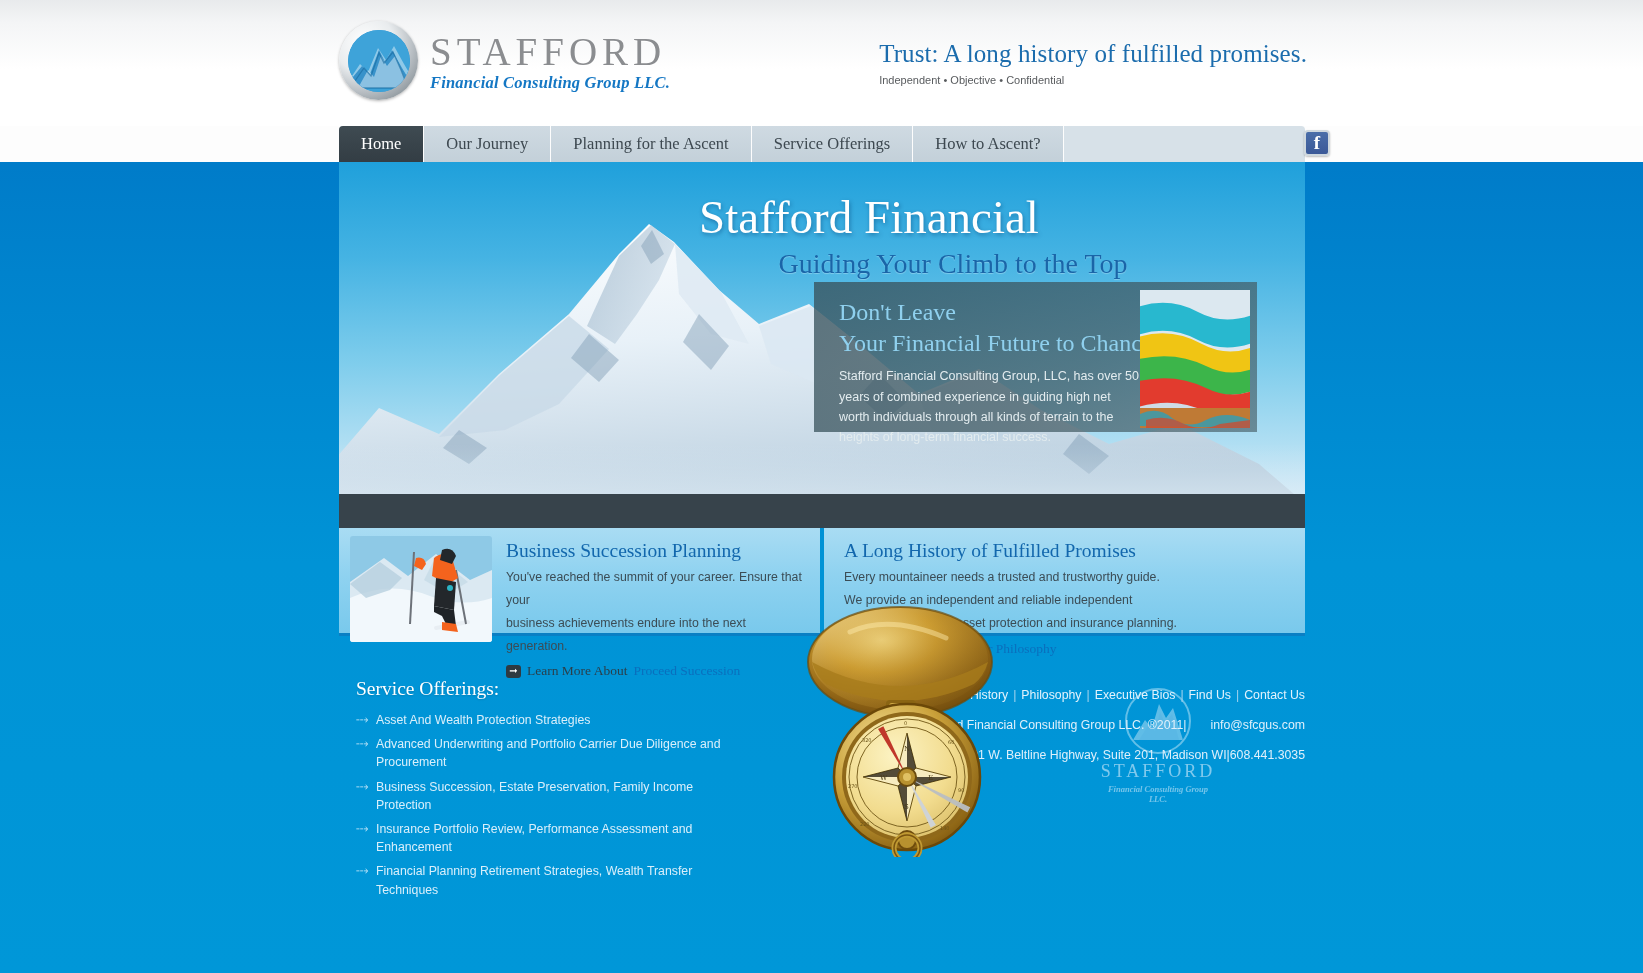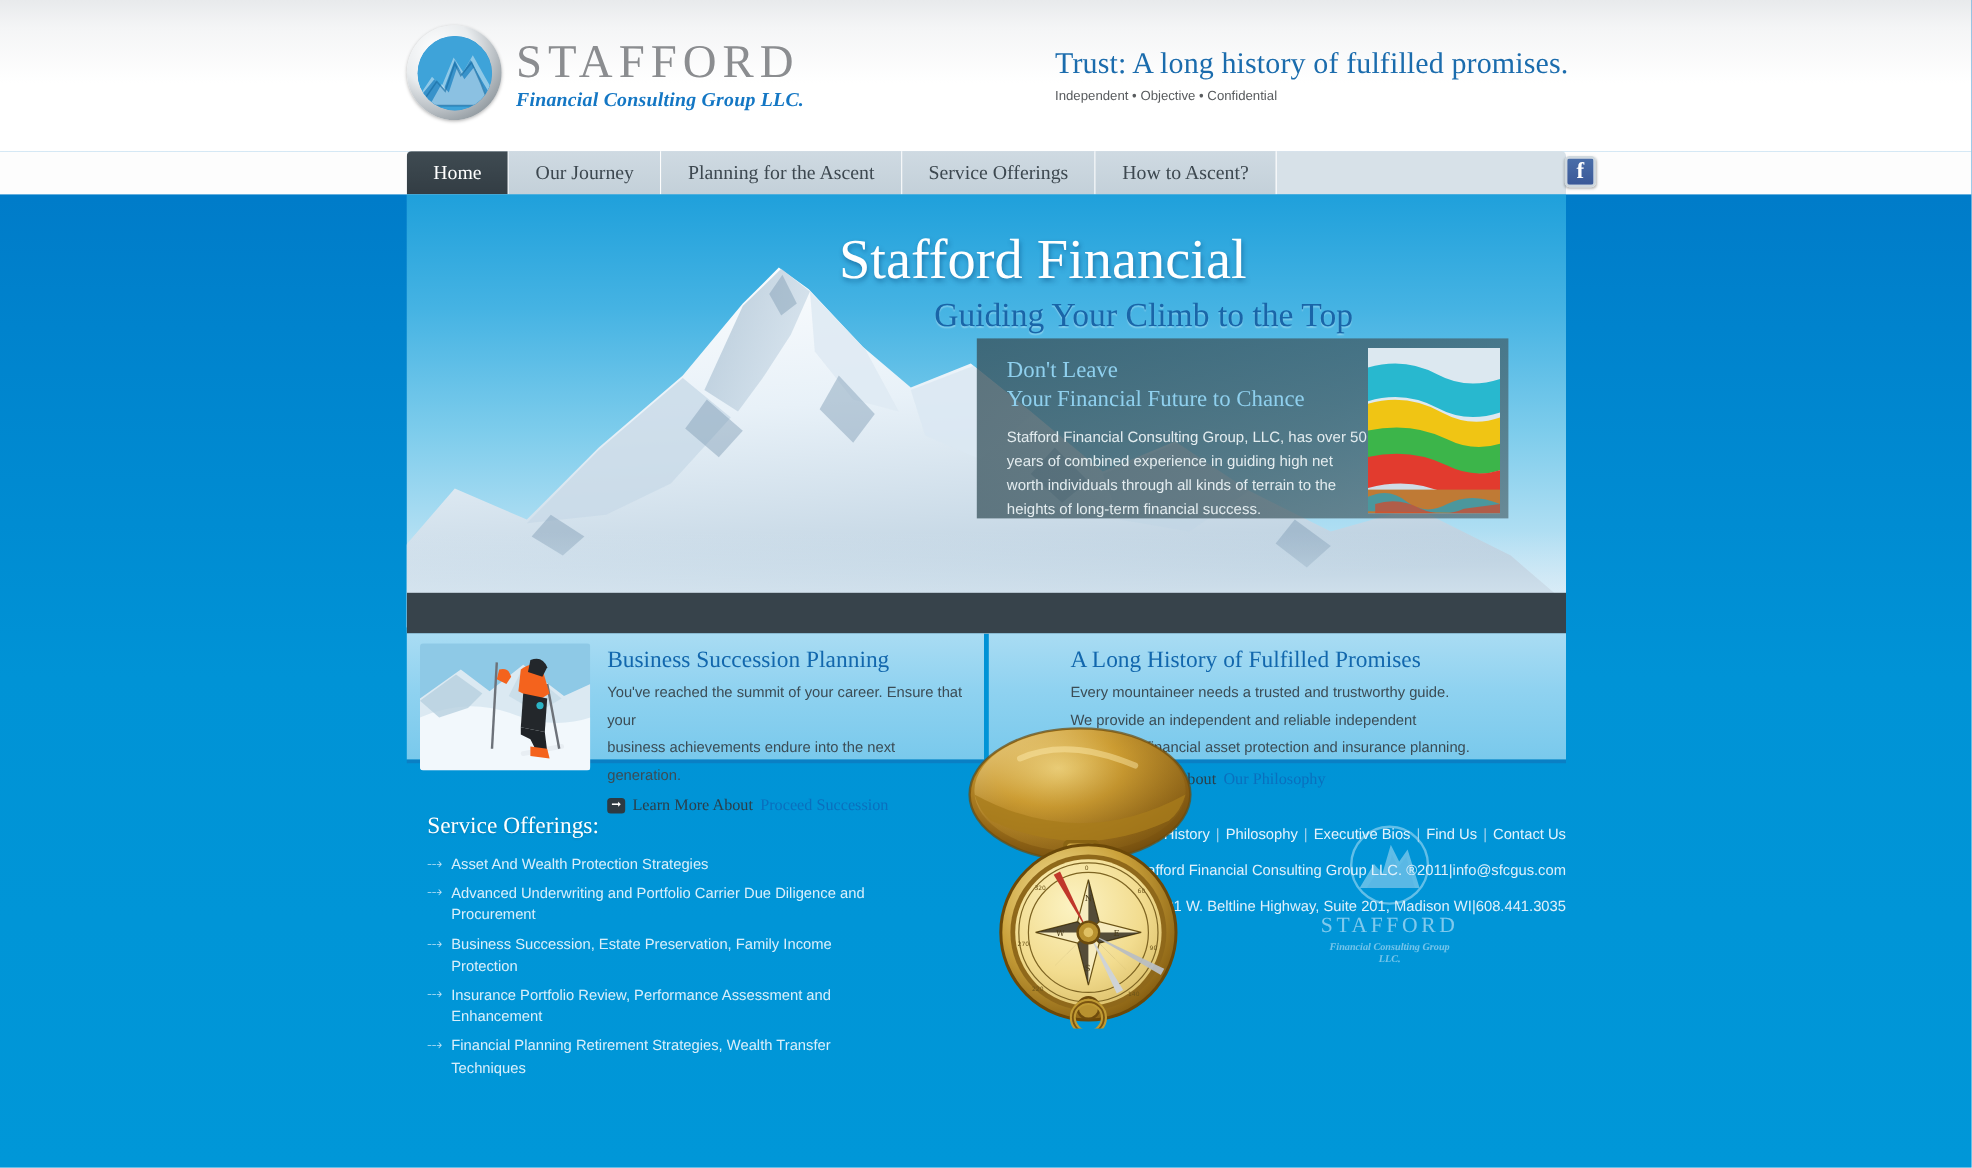--- a/index.html
+++ b/index.html
@@ -131,21 +131,21 @@
     margin-top:4px; margin-left:190px;
     text-shadow:0 1px 1px rgba(255,255,255,.30);
   }
   .hero-card{
     position:absolute; left:475px; top:120px; width:443px; height:150px;
     background:linear-gradient(135deg, rgba(55,82,92,.78) 0%, rgba(63,88,97,.72) 60%, rgba(72,96,104,.66) 100%);
     padding:15px 20px 0 25px;
   }
   .hc-h1,.hc-h2{
     font-family:"Liberation Serif", serif;
-    font-size:19px; color:#8fd0ee; line-height:1.28; font-weight:400;
+    font-size:24px; color:#8fd0ee; line-height:1.28; font-weight:400;
   }
   .hc-p{
     font-family:"Liberation Sans", sans-serif;
     font-size:12.5px; color:#e3ecef; line-height:1.62; margin-top:8px;
     max-width:300px;
   }
   .hc-thumb{
     position:absolute; right:7px; top:8px; width:110px; height:138px;
     overflow:hidden; border:0;
   }
@@ -165,21 +165,21 @@
     border-bottom:3px solid #0a7fc4;
     display:flex; align-items:flex-start;
   }
   .fcard.left{ width:481px; }
   .fcard.right{ width:481px; padding-left:20px; }
   .fcard-thumb{
     width:142px; height:106px; margin:8px 0 0 11px; overflow:hidden;
     border-radius:3px; flex:none;
   }
   .fcard-body{ padding:12px 14px 0 14px; }
-  .fcard-body.no-thumb{ padding-left:0;margin-left:48px; }
+  .fcard-body.no-thumb{ padding-left:0; }
   .fcard-h{
     font-family:"Liberation Serif", serif;
     font-size:19.5px; color:#1267ad; font-weight:400; line-height:1.1;
   }
   .fcard-p{
     font-family:"Liberation Sans", sans-serif;
     font-size:12.3px; color:#3b4c55; line-height:1.85; margin-top:5px;
   }
   .fcard-link{
     margin-top:6px; display:flex; align-items:center; gap:6px;
@@ -229,21 +229,21 @@
     font-style:italic; font-weight:bold; font-size:8.5px; color:#bce2f7; margin-top:2px;
   }
   .footer-right{
     position:absolute; right:0; top:38px; width:420px; text-align:right;
     font-family:"Liberation Sans", sans-serif;
   }
   .fr-links{ font-size:12.3px; color:#e3f3fd; }
   .fr-links a{ color:#e3f3fd; text-decoration:none; }
   .fr-links .sep{ color:#9fd2ee; margin:0 5px; }
   .fr-line{ font-size:12.3px; color:#dff0fb; margin-top:16px; }
-  .fr-line a{ color:#dff0fb; text-decoration:none; }
+  .fr-line a{ color:#dff0fb; text-decoration:none;padding-left:24px; }
 
   
   .compass{
     position:absolute; left:790px; top:430px; width:235px; height:265px;
     z-index:40; pointer-events:none;
   }
 </style>
 </head>
 <body>
 

